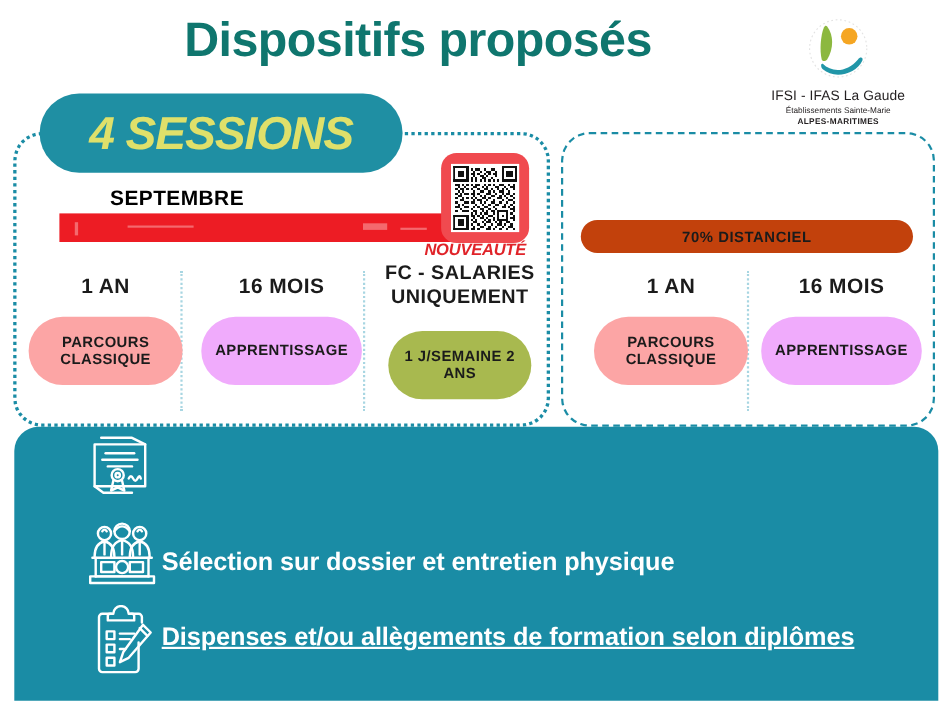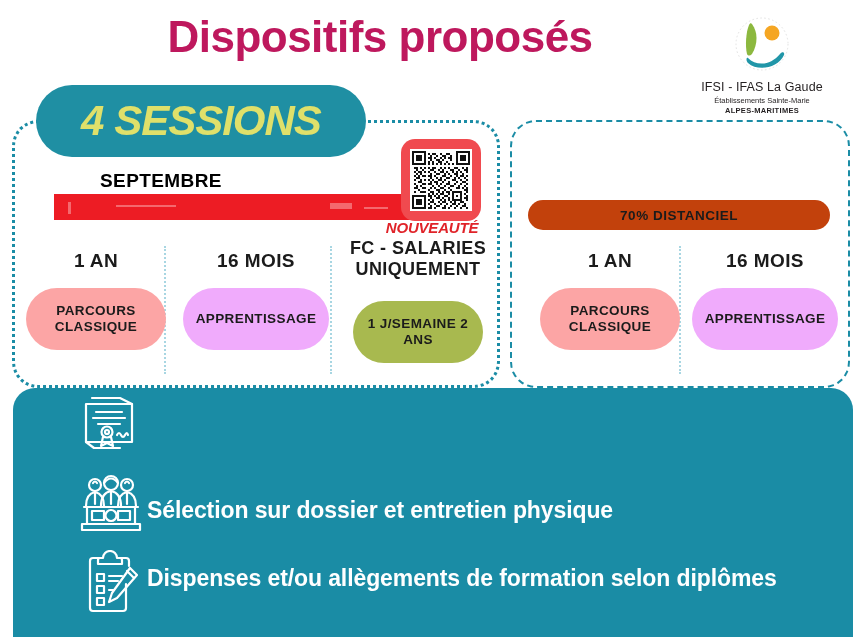--- a/index.html
+++ b/index.html
@@ -25,21 +25,21 @@
 
   
   .page-title {
     position: absolute;
     left: 0;
     top: 14px;
     width: 760px;
     text-align: center;
     font-size: 44px;
     font-weight: bold;
-    color: #be185d;
+    color: #0f766e;
     letter-spacing: -0.5px;
     line-height: 1.05;
   }
 
   .logo-block {
     position: absolute;
     left: 672px;
     top: 16px;
     width: 180px;
     text-align: center;
@@ -294,21 +294,21 @@
     color: #ffffff;
     line-height: 1.22;
     letter-spacing: -0.1px;
     padding-top: 2px;
   }
   .fr1 { left: 62px; top: 8px; }
   .fr2 { left: 62px; top: 86px; }
   .fr3 { left: 62px; top: 162px; }
   .fr1 .feature-text { padding-top: 14px; }
   .fr2 .feature-text { padding-top: 22px; }
-  .fr3 .feature-text { padding-top: 14px; }
+  .fr3 .feature-text { padding-top: 14px; text-decoration: underline; }
 </style>
 </head>
 <body>
 
 <div id="slide">
 
   <div class="page-title">Dispositifs proposés</div>
 
   <div class="logo-block">
     <svg class="logo-mark" viewBox="0 0 108 60">

